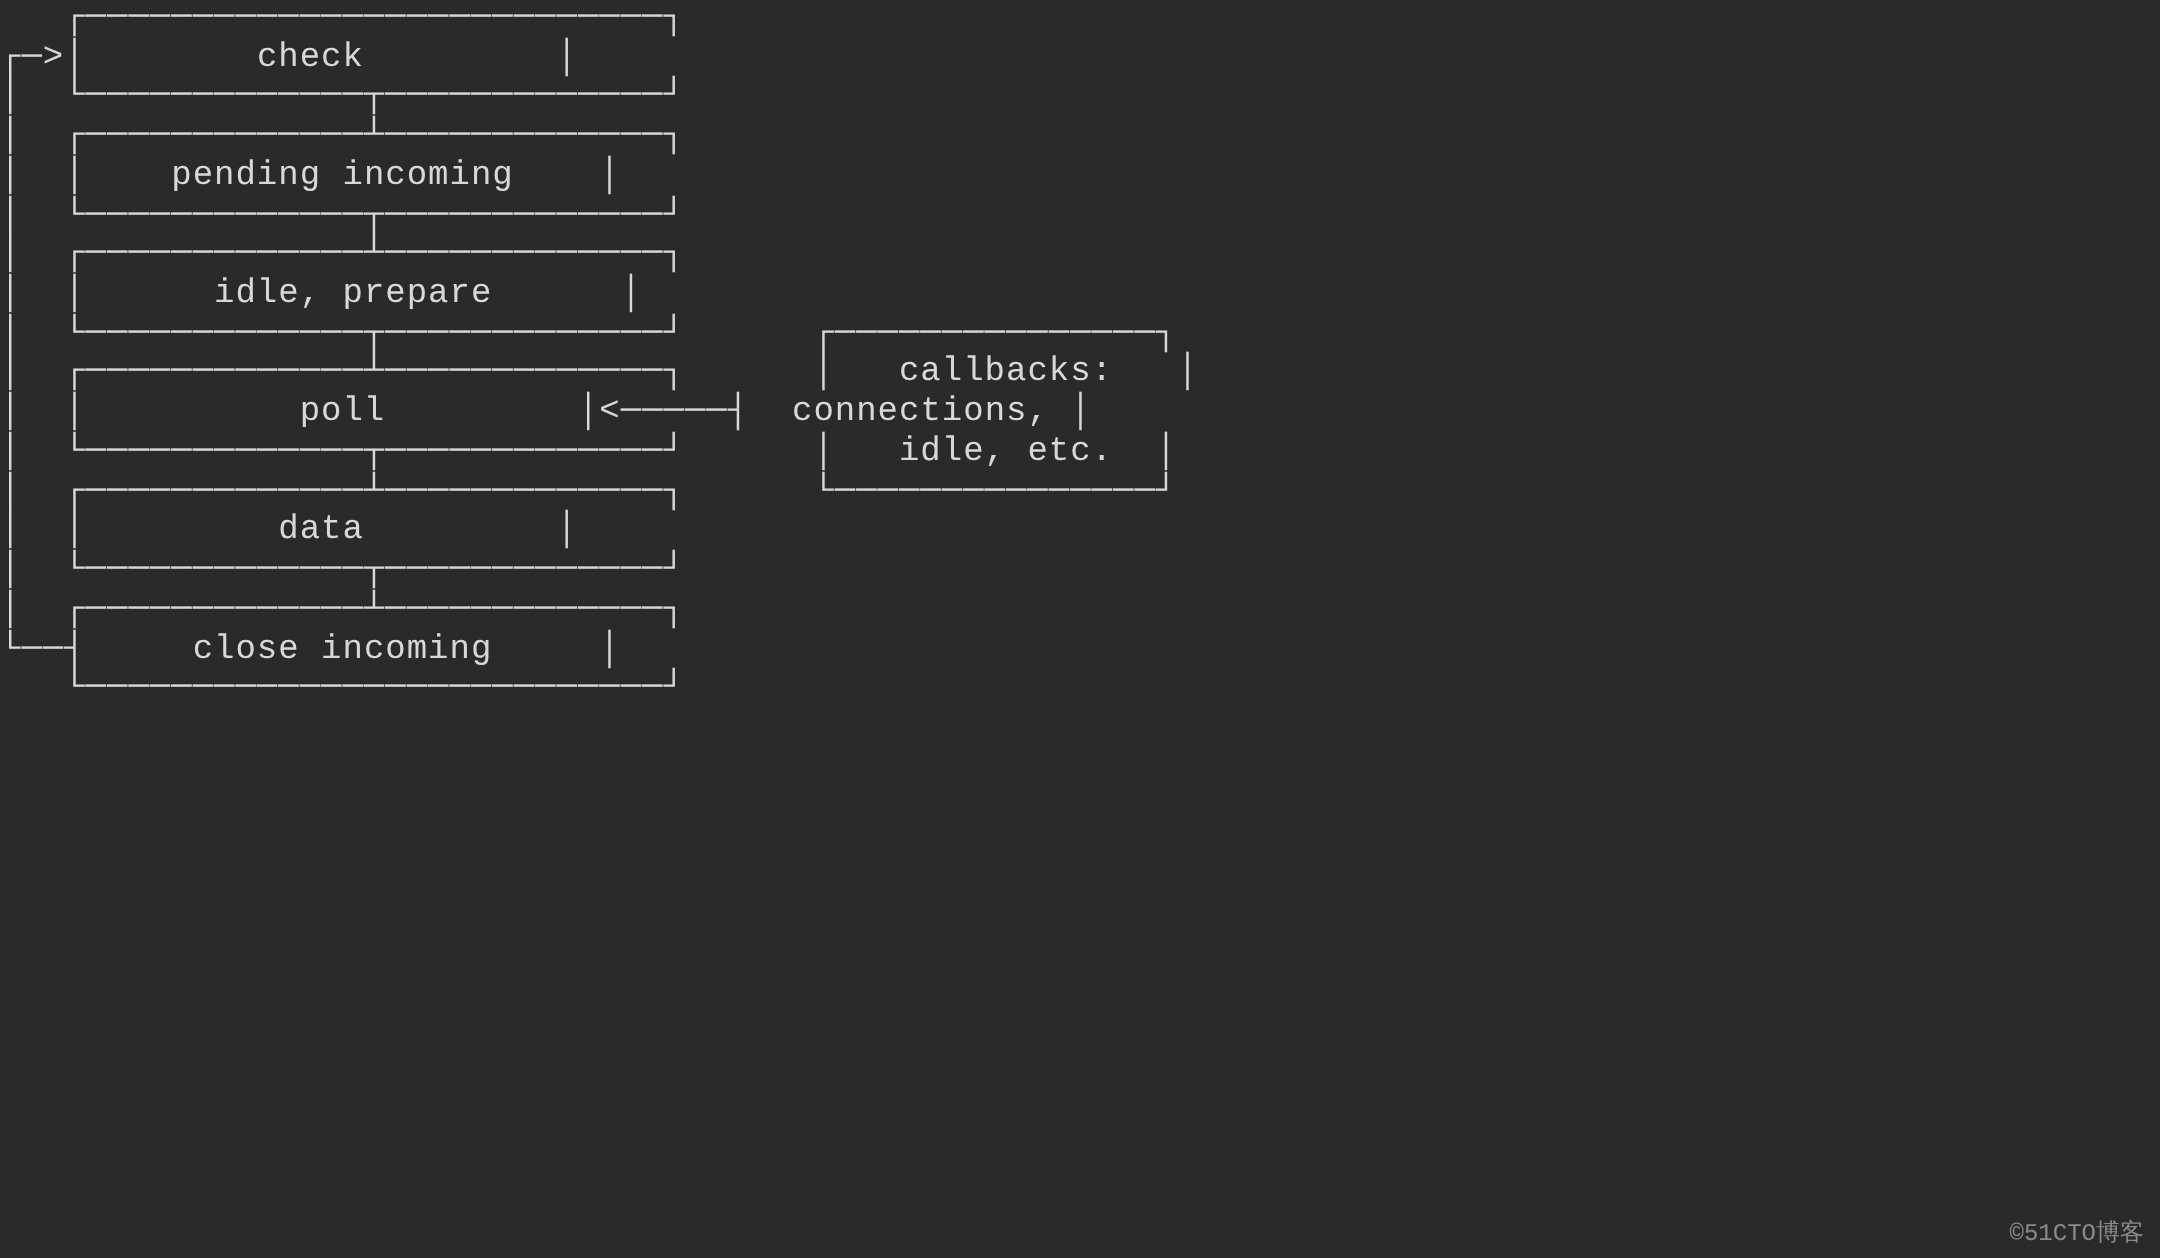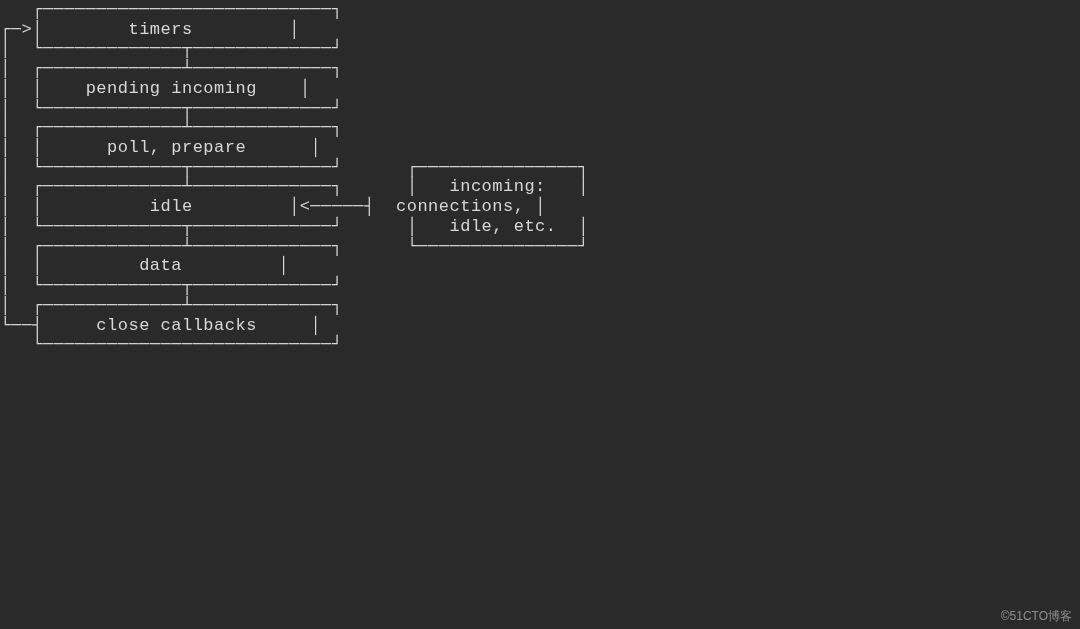--- a/index.html
+++ b/index.html
@@ -17,41 +17,41 @@
     font-size: 17px;
     line-height: 1.16;
     letter-spacing: 0.5px;
     color: #d8d8d8;
     white-space: pre;
   }
   .watermark {
     position: absolute;
     right: 8px;
     bottom: 4px;
-    font-family: Liberation Sans, sans-serif;
+    font-family: Liberation Mono, monospace;
     font-size: 12px;
     color: rgba(255,255,255,0.45);
   }
 </style>
 </head>
 <body>
 
 <pre>   ┌───────────────────────────┐
-<span>┌─&gt;</span>│        <span>timers</span>         │
+<span>┌─&gt;</span>│        <span>check</span>         │
 │  └─────────────┬─────────────┘
 │  ┌─────────────┴─────────────┐
 │  │    <span>pending incoming</span>    │
 │  └─────────────┬─────────────┘
 │  ┌─────────────┴─────────────┐
-│  │      <span>poll, prepare</span>      │
+│  │      <span>idle, prepare</span>      │
 │  └─────────────┬─────────────┘      ┌───────────────┐
-│  ┌─────────────┴─────────────┐      │   <span>incoming:</span>   │
-│  │          <span>idle</span>         │<span>&lt;─────</span>┤  <span>connections,</span> │
+│  ┌─────────────┴─────────────┐      │   <span>callbacks:</span>   │
+│  │          <span>poll</span>         │<span>&lt;─────</span>┤  <span>connections,</span> │
 │  └─────────────┬─────────────┘      │   <span>idle, etc.</span>  │
 │  ┌─────────────┴─────────────┐      └───────────────┘
 │  │         <span>data</span>         │
 │  └─────────────┬─────────────┘
 │  ┌─────────────┴─────────────┐
-<span>└──</span>┤     <span>close callbacks</span>     │
+<span>└──</span>┤     <span>close incoming</span>     │
    └───────────────────────────┘
 </pre>
 
 <div class="watermark">©51CTO博客</div>
 
 </body></html>

